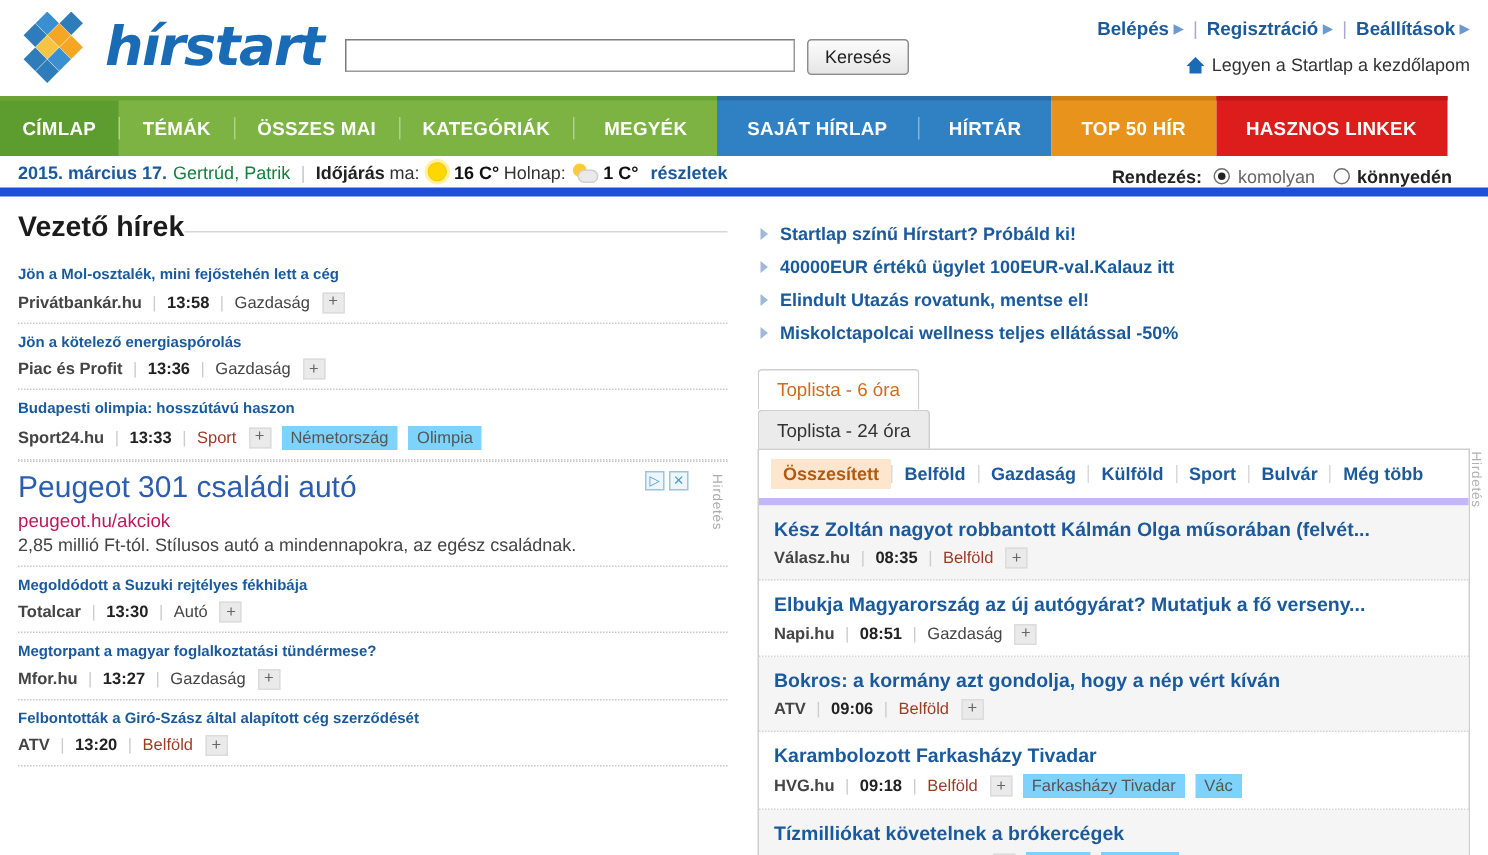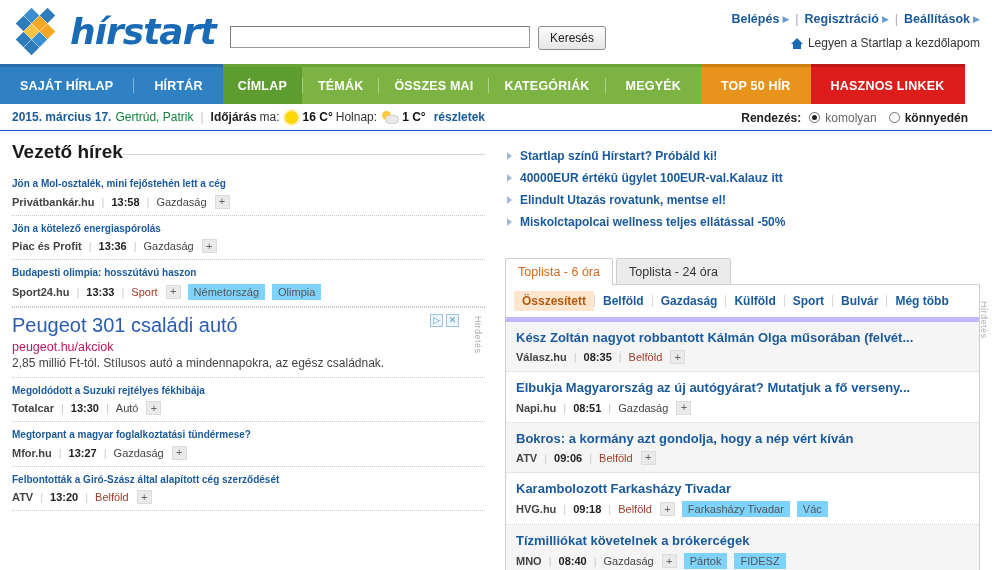--- a/index.html
+++ b/index.html
@@ -79,21 +79,21 @@
     letter-spacing: .2px;
   }
   .nav-item.active { background: #5d9c2e; }
   .nav-item.wide { padding: 0 20px; }
   .nav-div { width: 1px; background: rgba(255,255,255,.4); margin: 11px 0; }
 
   
   .datebar {
     height: 27px; display: flex; align-items: center;
     padding: 0 12px; font-size: 12px; position: relative;
-    border-bottom: 1px solid #1d4ed8;
+    border-bottom: 6px solid #1d4ed8;
   }
   .date-strong { color: #1a5a9c; font-weight: bold; }
   .namedays { color: #15803d; margin-left: 4px; }
   .pipe { color: #c5c5c5; margin: 0 7px; }
   .wlabel { color: #222; font-weight: bold; }
   .wtxt { color: #333; margin-left: 3px; }
   .sun {
     display: inline-block; width: 13px; height: 13px; border-radius: 50%;
     background: radial-gradient(circle, #ffd700 55%, #f5a623 100%);
     margin: 0 5px; vertical-align: -2px;
@@ -193,21 +193,21 @@
     padding: 4px 0; font-size: 12px; font-weight: bold;
     color: #1a5a9c; cursor: pointer;
   }
   .tri {
     width: 0; height: 0; border-left: 5px solid #9fb9d6;
     border-top: 4px solid transparent; border-bottom: 4px solid transparent;
     flex: 0 0 auto;
   }
 
   
-  .tabs-row { display: flex; align-items: flex-start; padding-left: 8px; margin-top: 20px; }
+  .tabs-row { display: flex; align-items: flex-start; padding-left: 8px; margin-top: 8px; flex-direction: column; }
   .tab {
     padding: 6px 12px 6px 12px; font-size: 12.5px; cursor: pointer;
     border: 1px solid #cfcfcf; background: #ebebeb; color: #333;
     margin-right: 3px; border-bottom: none;
     border-radius: 3px 3px 0 0; position: relative; top: 1px;
   }
   .tab.active { background: #fff; color: #d2691e; border-color: #cfcfcf; z-index: 2; }
   .tabs-panel {
     border: 1px solid #cfcfcf; background: #fff; margin-left: 8px;
     margin-right: 12px; position: relative; z-index: 1;
@@ -267,35 +267,35 @@
         <span class="arr">▶</span>
     </div>
 
     <div class="startlap">
       <span class="home-ico"></span>
       <span>Legyen a Startlap a kezdőlapom</span>
     </div>
   </div>
 
   <div class="nav">
-    <div class="nav-group nav-blue">
-      <div class="nav-item wide">SAJÁT HÍRLAP</div>
-      <div class="nav-div"></div>
-      <div class="nav-item wide">HÍRTÁR</div>
-    </div>
     <div class="nav-group nav-green">
       <div class="nav-item active">CÍMLAP</div>
       <div class="nav-div"></div>
       <div class="nav-item">TÉMÁK</div>
       <div class="nav-div"></div>
       <div class="nav-item">ÖSSZES MAI</div>
       <div class="nav-div"></div>
       <div class="nav-item">KATEGÓRIÁK</div>
       <div class="nav-div"></div>
       <div class="nav-item wide">MEGYÉK</div>
+    </div>
+    <div class="nav-group nav-blue">
+      <div class="nav-item wide">SAJÁT HÍRLAP</div>
+      <div class="nav-div"></div>
+      <div class="nav-item wide">HÍRTÁR</div>
     </div>
     <div class="nav-group nav-orange">
       <div class="nav-item wide">TOP 50 HÍR</div>
     </div>
     <div class="nav-group nav-red">
       <div class="nav-item wide">HASZNOS LINKEK</div>
     </div>
   </div>
 
   <div class="datebar">

